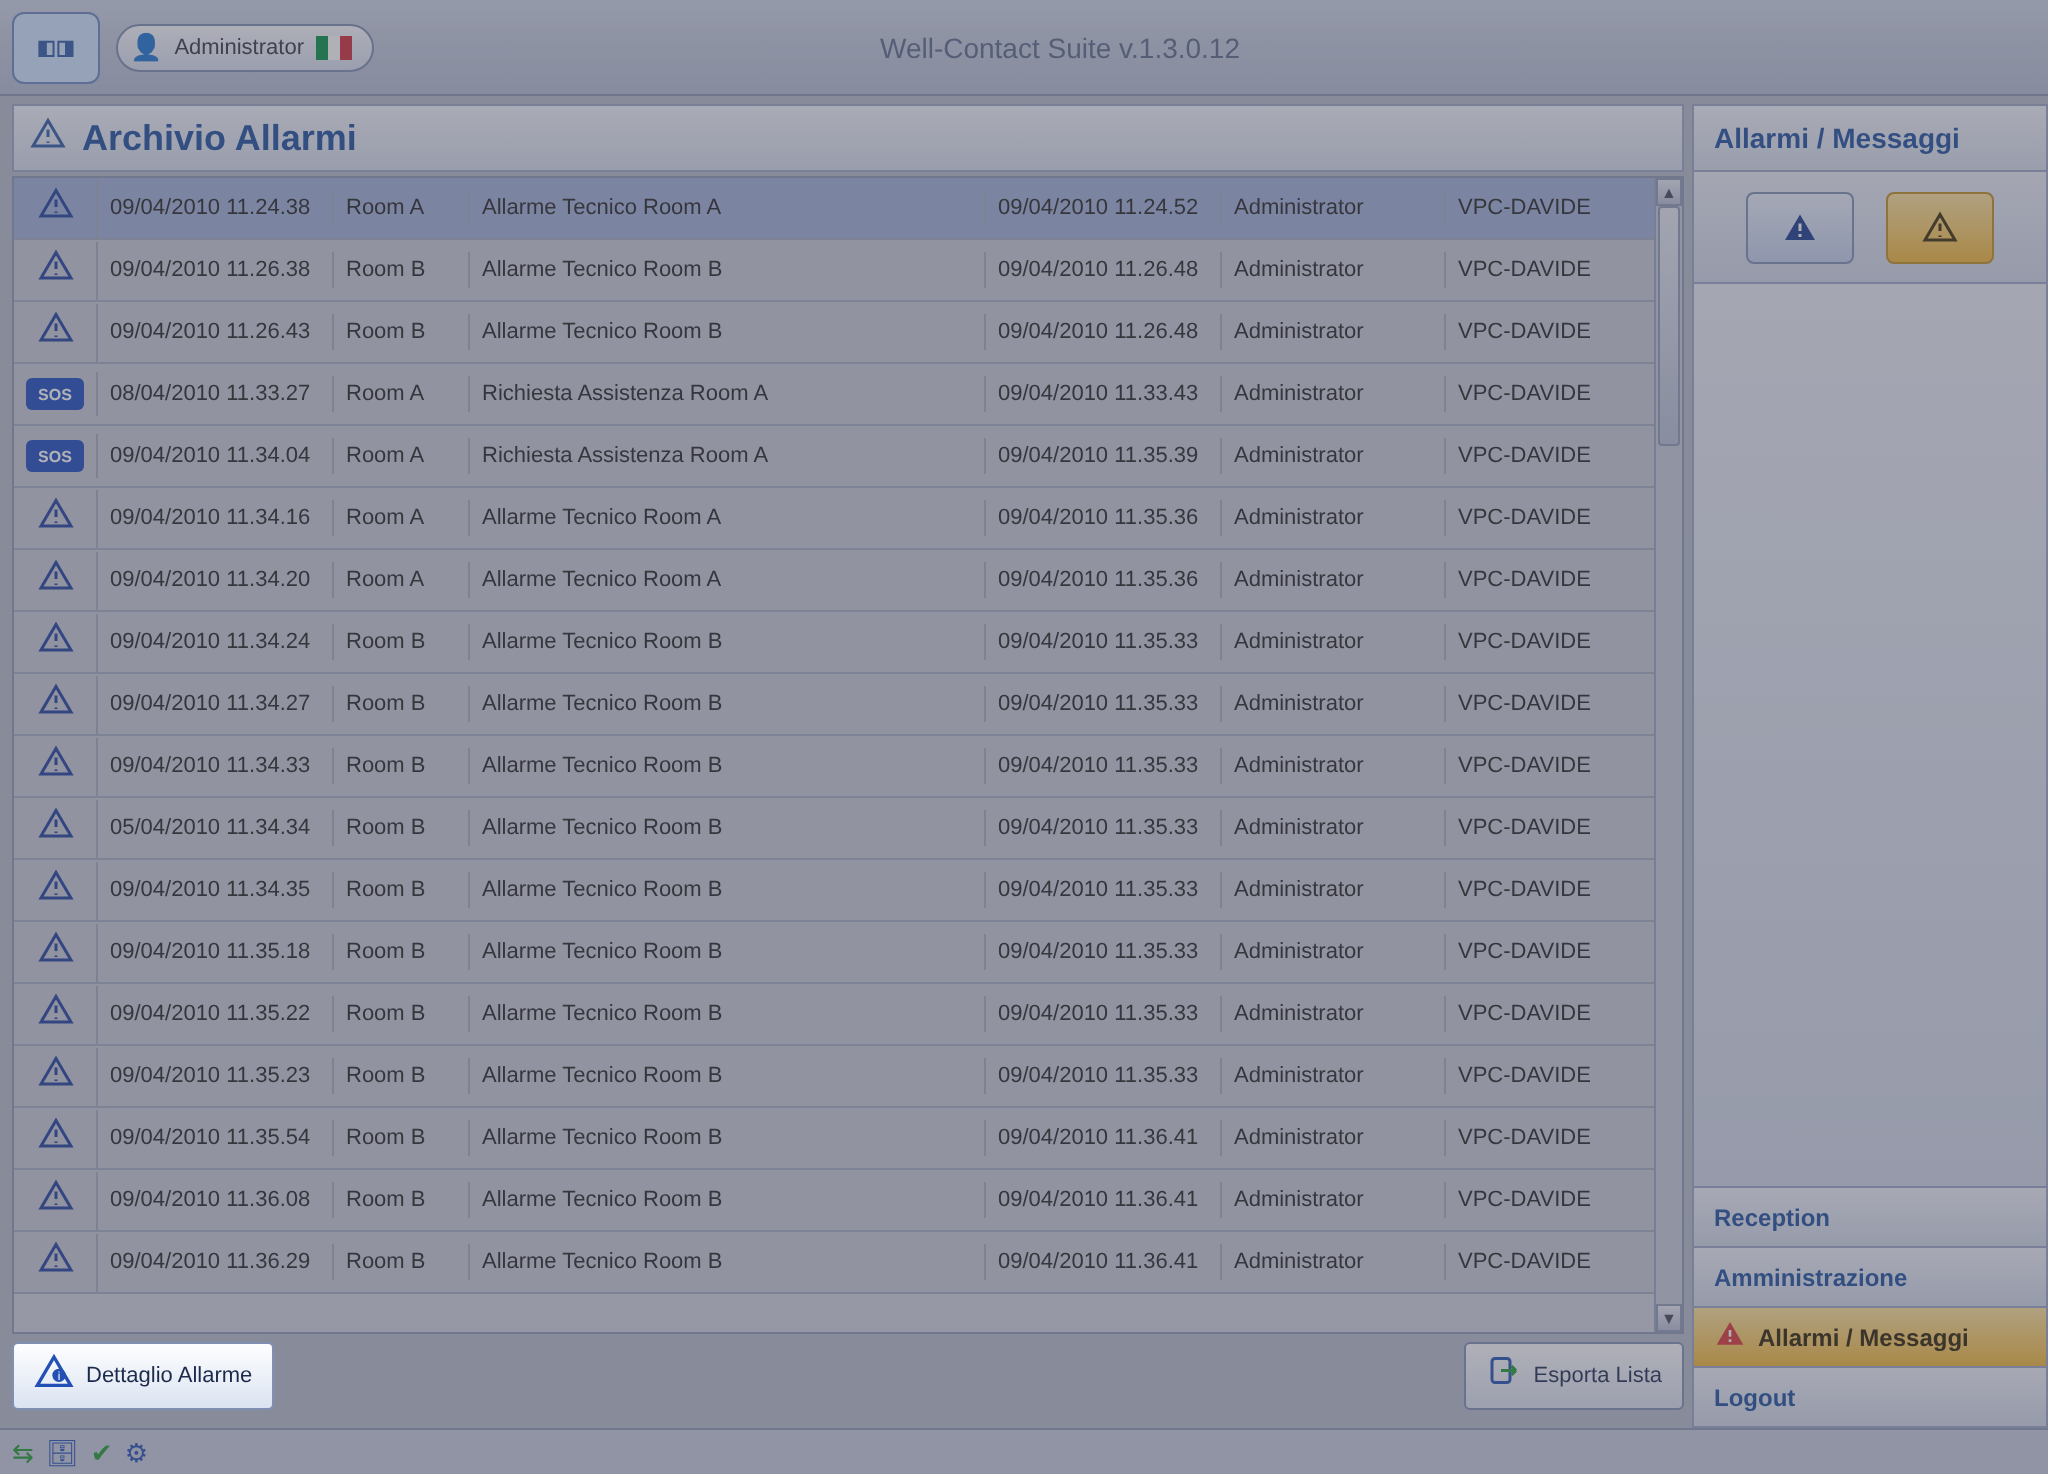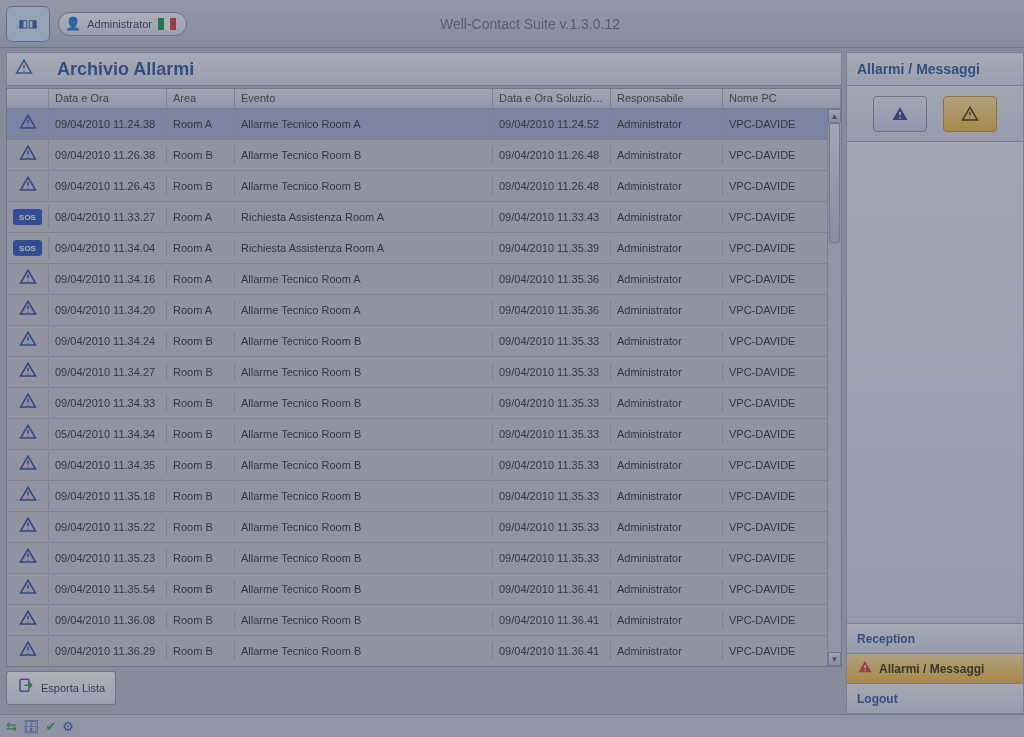--- a/index.html
+++ b/index.html
@@ -29,21 +29,21 @@
   }
   .user-pill .uicon{color:#2a5aa8;font-size:13px;}
   .flag{width:18px;height:12px;display:inline-flex;}
   .flag span{flex:1;}
   .app-title{position:absolute;left:0;right:0;text-align:center;font-size:14px;color:#5b6a8b;pointer-events:none;margin-left:36px;}
   
   .section-title{
     position:absolute;top:52px;left:6px;right:182px;height:34px;
     background:linear-gradient(#f2f5fb,#d6deec);
     border:1px solid #9aa7c4;
-    display:flex;align-items:center;padding-left:8px;gap:24px;
+    display:flex;align-items:center;padding-left:8px;gap:8px;
     font-size:18px;font-weight:bold;color:#1d4f9e;
   }
   .section-title .ticon{color:#3a5fb0;}
   
   .table-wrap{
     position:absolute;top:88px;left:6px;right:182px;bottom:70px;
     border:1px solid #8d99b5;
     background:#cfd3df;
     display:flex;flex-direction:column;
   }
@@ -144,29 +144,20 @@
 <div class="section-title">
   <span class="ticon">
     <svg class="tri" viewBox="0 0 24 24">
         <path fill="none" stroke="#2a5aa8" stroke-width="2" d="M12 3 L22 20 L2 20 Z M12 9v5 M12 17v1"></path>
       </svg>
   </span>
   <span>Archivio Allarmi</span>
 </div>
 
 <div class="table-wrap">
-  <div class="thead">
-    <div class="col c-icon"></div>
-    <div class="col c-date">Data e Ora</div>
-    <div class="col c-area">Area</div>
-    <div class="col c-event">Evento</div>
-    <div class="col c-sol">Data e Ora Soluzione</div>
-    <div class="col c-resp">Responsabile</div>
-    <div class="col c-pc">Nome PC</div>
-  </div>
   <div class="tbody" id="tbody">
     <div class="row sel">
         <div class="col c-icon">
           <span class="tri-warn"><svg class="tri" viewBox="0 0 24 24">
               <path fill="none" stroke="#1d3f9e" stroke-width="2" d="M12 3 L22 20 L2 20 Z M12 9v5 M12 17v1"></path>
             </svg></span>
         </div>
         <div class="col c-date">09/04/2010 11.24.38</div>
         <div class="col c-area">Room A</div>
         <div class="col c-event">Allarme Tecnico Room A</div>
@@ -395,20 +386,30 @@
       <div class="sb-btn sb-up">▲</div>
       <div class="sb-track">
           <div class="sb-thumb"></div>
         </div>
       <div class="sb-btn sb-down">▼</div>
     </div>
   </div>
 </div>
 
 <div class="bottom-buttons">
+  <div class="btn">
+    <span class="bicon">
+      <svg width="20" height="20" viewBox="0 0 24 24">
+          <path fill="none" stroke="#2250b5" stroke-width="2" d="M12 3 L22 20 L2 20 Z"></path>
+          <circle cx="15" cy="14" r="4" fill="#2250b5"></circle>
+          <text x="15" y="17" font-size="7" fill="#fff" text-anchor="middle">i</text>
+        </svg>
+    </span>
+    <span style="text-align:center;line-height:1.1;">Dettaglio Allarme</span>
+  </div>
   <div class="btn" style="z-index:1;align-items:center;">
     <span class="bicon">
       <svg width="18" height="18" viewBox="0 0 24 24">
           <rect x="4" y="3" width="12" height="16" rx="2" fill="none" stroke="#2250b5" stroke-width="2"></rect>
           <path d="M10 11 h10 m0 0 l-3 -3 m3 3 l-3 3" stroke="#1c9b2d" stroke-width="2" fill="none"></path>
         </svg>
     </span>
     <span>Esporta Lista</span>
   </div>
 </div>
@@ -426,20 +427,23 @@
     <div class="side-icon-btn sib-amber">
       <svg class="tri" viewBox="0 0 24 24">
           <path fill="none" stroke="#3a2b00" stroke-width="2" d="M12 3 L22 20 L2 20 Z M12 9v5 M12 17v1"></path>
         </svg>
     </div>
   </div>
   <div class="side-spacer"></div>
   <div class="side-nav">
       <span>Reception</span>
     </div>
+  <div class="side-nav">
+      <span>Amministrazione</span>
+    </div>
   <div class="side-nav active">
     <span class="nicon">
       <svg width="16" height="16" viewBox="0 0 24 24">
           <path fill="#d33" d="M12 3 L22 20 L2 20 Z"></path>
           <rect x="11" y="9" width="2" height="5" fill="#fff"></rect>
           <rect x="11" y="16" width="2" height="2" fill="#fff"></rect>
         </svg>
     </span>
     <span>Allarmi / Messaggi</span>
   </div>

